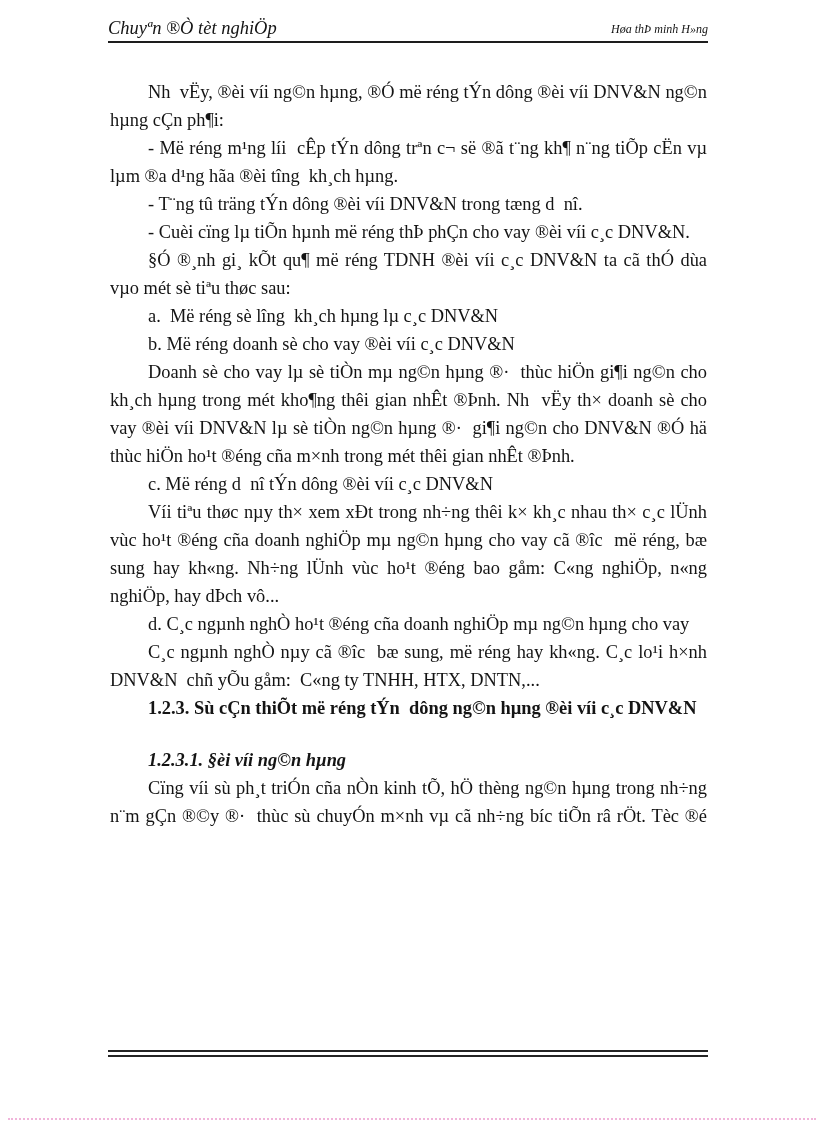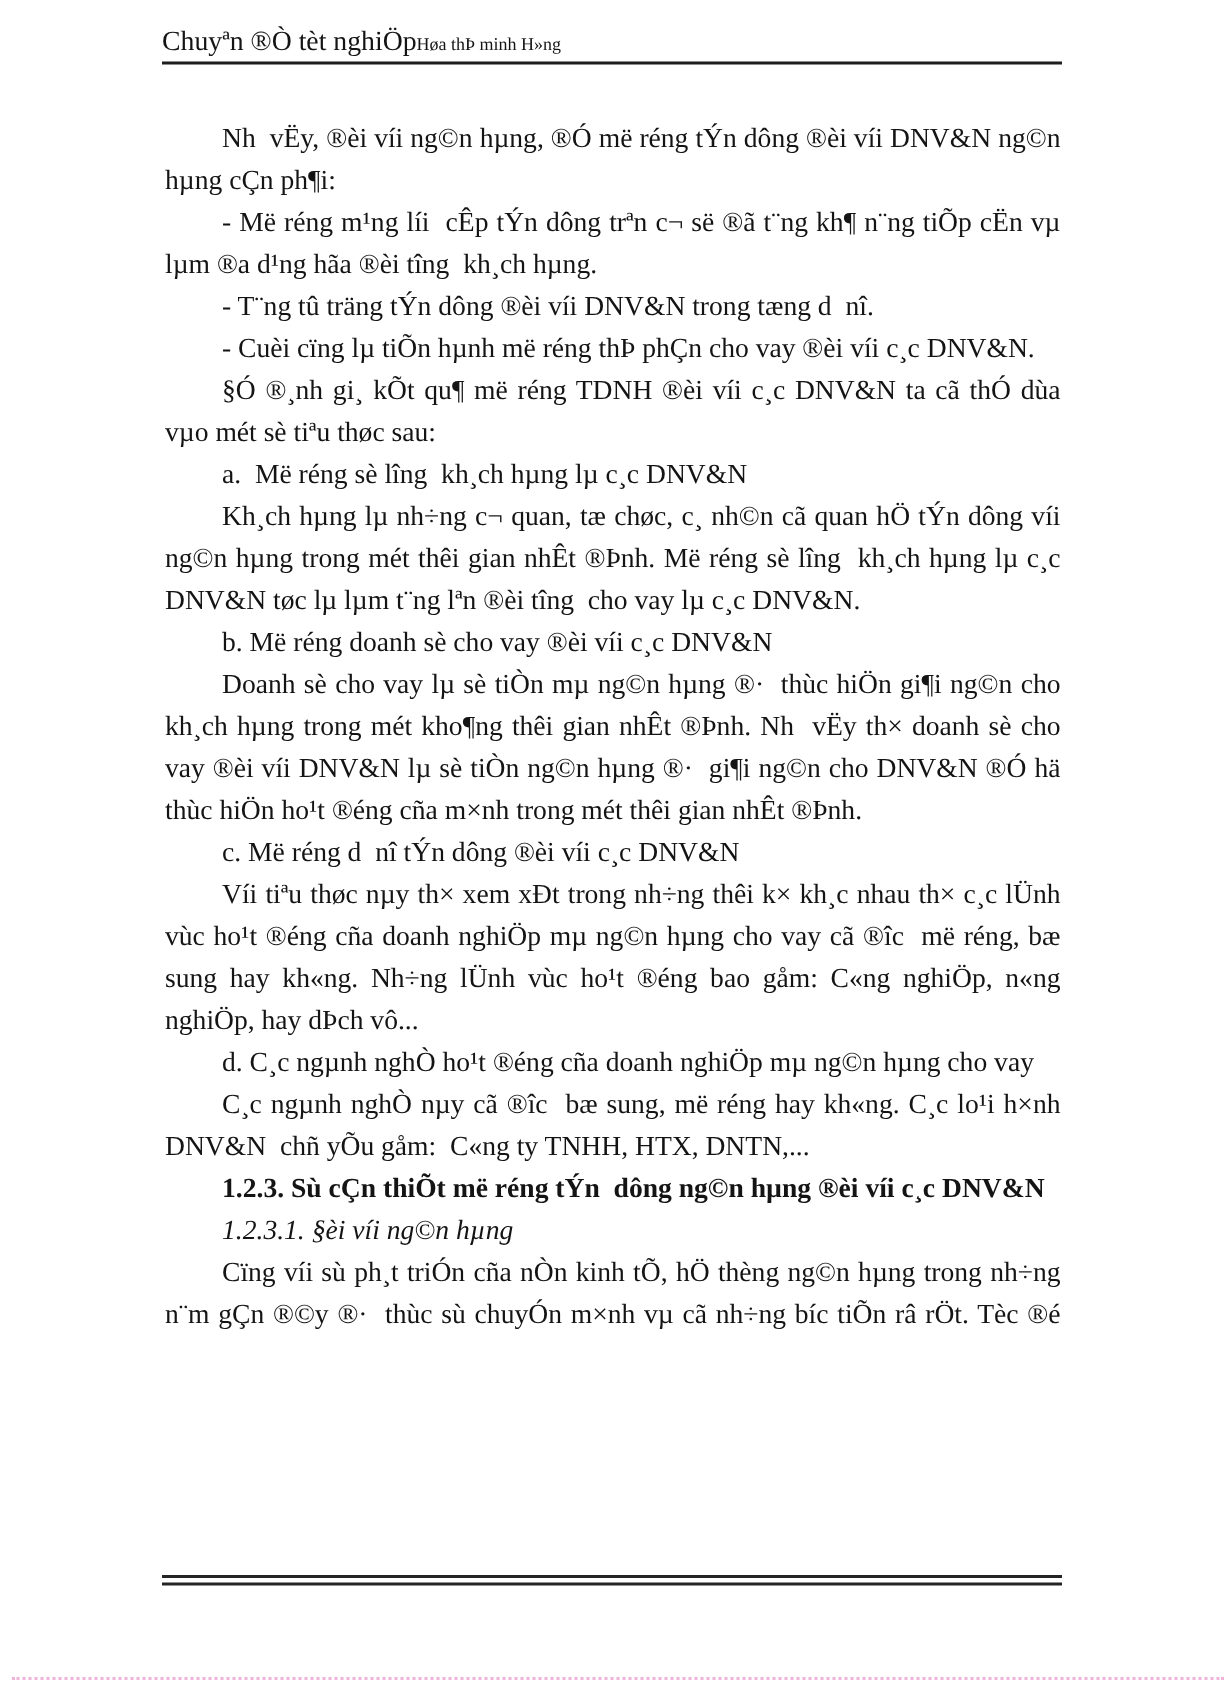--- a/index.html
+++ b/index.html
@@ -2,34 +2,34 @@
 <html><head>
 <meta charset="utf-8">
 <style>
   html,body{margin:0;padding:0;background:#ffffff;}
   .page{
     position:relative;width:816px;height:1123px;background:#ffffff;
     font-family:"Liberation Serif","DejaVu Serif",serif;color:#141414;overflow:hidden;
   }
   .header{
     position:absolute;left:108px;top:17px;width:600px;
-    display:flex;align-items:flex-end;
-    border-bottom:2px solid #1d1d1d;padding-bottom:2px;
+    display:flex;justify-content:space-between;align-items:flex-end;
+    border-bottom:2px solid #1d1d1d;padding-bottom:2px;font-style:italic;
   }
   .header-left{font-size:18.5px;line-height:22px;}
   .header-right{font-size:12px;line-height:20px;}
   .content{
     position:absolute;left:110px;top:78px;width:597px;
     font-size:18.4px;line-height:28px;
   }
   .content p{
     margin:0;text-indent:38px;text-align:justify;white-space:pre-wrap;
   }
   p.h{font-weight:bold;white-space:pre;}
-  p.hi{font-weight:normal;font-style:italic;white-space:pre;}
+  p.hi{font-weight:bold;font-style:italic;white-space:pre;margin-top:24px;}
   p.jl{text-align-last:justify;}
   .footer-rule{
     position:absolute;left:108px;top:1050px;width:600px;height:3px;
     border-top:2px solid #242424;border-bottom:2px solid #242424;box-sizing:content-box;
   }
   .edge-dots{
     position:absolute;left:8px;right:0;bottom:3px;height:0;
     border-bottom:2px dotted #f0b4da;
   }
 </style>
@@ -43,21 +43,20 @@
     <span class="header-right">Høa thÞ minh H»ng</span>
   </div>
 
   <div class="content">
     <p>Nh  vËy, ®èi víi ng©n hµng, ®Ó më réng tÝn dông ®èi víi DNV&amp;N ng©n hµng cÇn ph¶i:</p>
     <p>- Më réng m¹ng líi  cÊp tÝn dông trªn c¬ së ®ã t¨ng kh¶ n¨ng tiÕp cËn vµ lµm ®a d¹ng hãa ®èi tîng  kh¸ch hµng.</p>
     <p>- T¨ng tû träng tÝn dông ®èi víi DNV&amp;N trong tæng d  nî.</p>
     <p>- Cuèi cïng lµ tiÕn hµnh më réng thÞ phÇn cho vay ®èi víi c¸c DNV&amp;N.</p>
     <p>§Ó ®¸nh gi¸ kÕt qu¶ më réng TDNH ®èi víi c¸c DNV&amp;N ta cã thÓ dùa vµo mét sè tiªu thøc sau:</p>
     <p>a.  Më réng sè lîng  kh¸ch hµng lµ c¸c DNV&amp;N</p>
-    <p>Kh¸ch hµng lµ nh÷ng c¬ quan, tæ chøc, c¸ nh©n cã quan hÖ tÝn dông víi ng©n hµng trong mét thêi gian nhÊt ®Þnh. Më réng sè lîng  kh¸ch hµng lµ c¸c DNV&amp;N tøc lµ lµm t¨ng lªn ®èi tîng  cho vay lµ c¸c DNV&amp;N.</p>
     <p>b. Më réng doanh sè cho vay ®èi víi c¸c DNV&amp;N</p>
     <p>Doanh sè cho vay lµ sè tiÒn mµ ng©n hµng ®·  thùc hiÖn gi¶i ng©n cho kh¸ch hµng trong mét kho¶ng thêi gian nhÊt ®Þnh. Nh  vËy th× doanh sè cho vay ®èi víi DNV&amp;N lµ sè tiÒn ng©n hµng ®·  gi¶i ng©n cho DNV&amp;N ®Ó hä thùc hiÖn ho¹t ®éng cña m×nh trong mét thêi gian nhÊt ®Þnh.</p>
     <p>c. Më réng d  nî tÝn dông ®èi víi c¸c DNV&amp;N</p>
     <p>Víi tiªu thøc nµy th× xem xÐt trong nh÷ng thêi k× kh¸c nhau th× c¸c lÜnh vùc ho¹t ®éng cña doanh nghiÖp mµ ng©n hµng cho vay cã ®îc  më réng, bæ sung hay kh«ng. Nh÷ng lÜnh vùc ho¹t ®éng bao gåm: C«ng nghiÖp, n«ng nghiÖp, hay dÞch vô...</p>
     <p>d. C¸c ngµnh nghÒ ho¹t ®éng cña doanh nghiÖp mµ ng©n hµng cho vay</p>
     <p>C¸c ngµnh nghÒ nµy cã ®îc  bæ sung, më réng hay kh«ng. C¸c lo¹i h×nh DNV&amp;N  chñ yÕu gåm:  C«ng ty TNHH, HTX, DNTN,...</p>
     <p class="h">1.2.3. Sù cÇn thiÕt më réng tÝn  dông ng©n hµng ®èi víi c¸c DNV&amp;N</p>
     <p class="hi">1.2.3.1. §èi víi ng©n hµng</p>
     <p class="jl">Cïng víi sù ph¸t triÓn cña nÒn kinh tÕ, hÖ thèng ng©n hµng trong nh÷ng n¨m gÇn ®©y ®·  thùc sù chuyÓn m×nh vµ cã nh÷ng bíc tiÕn râ rÖt. Tèc ®é</p>
   </div>

